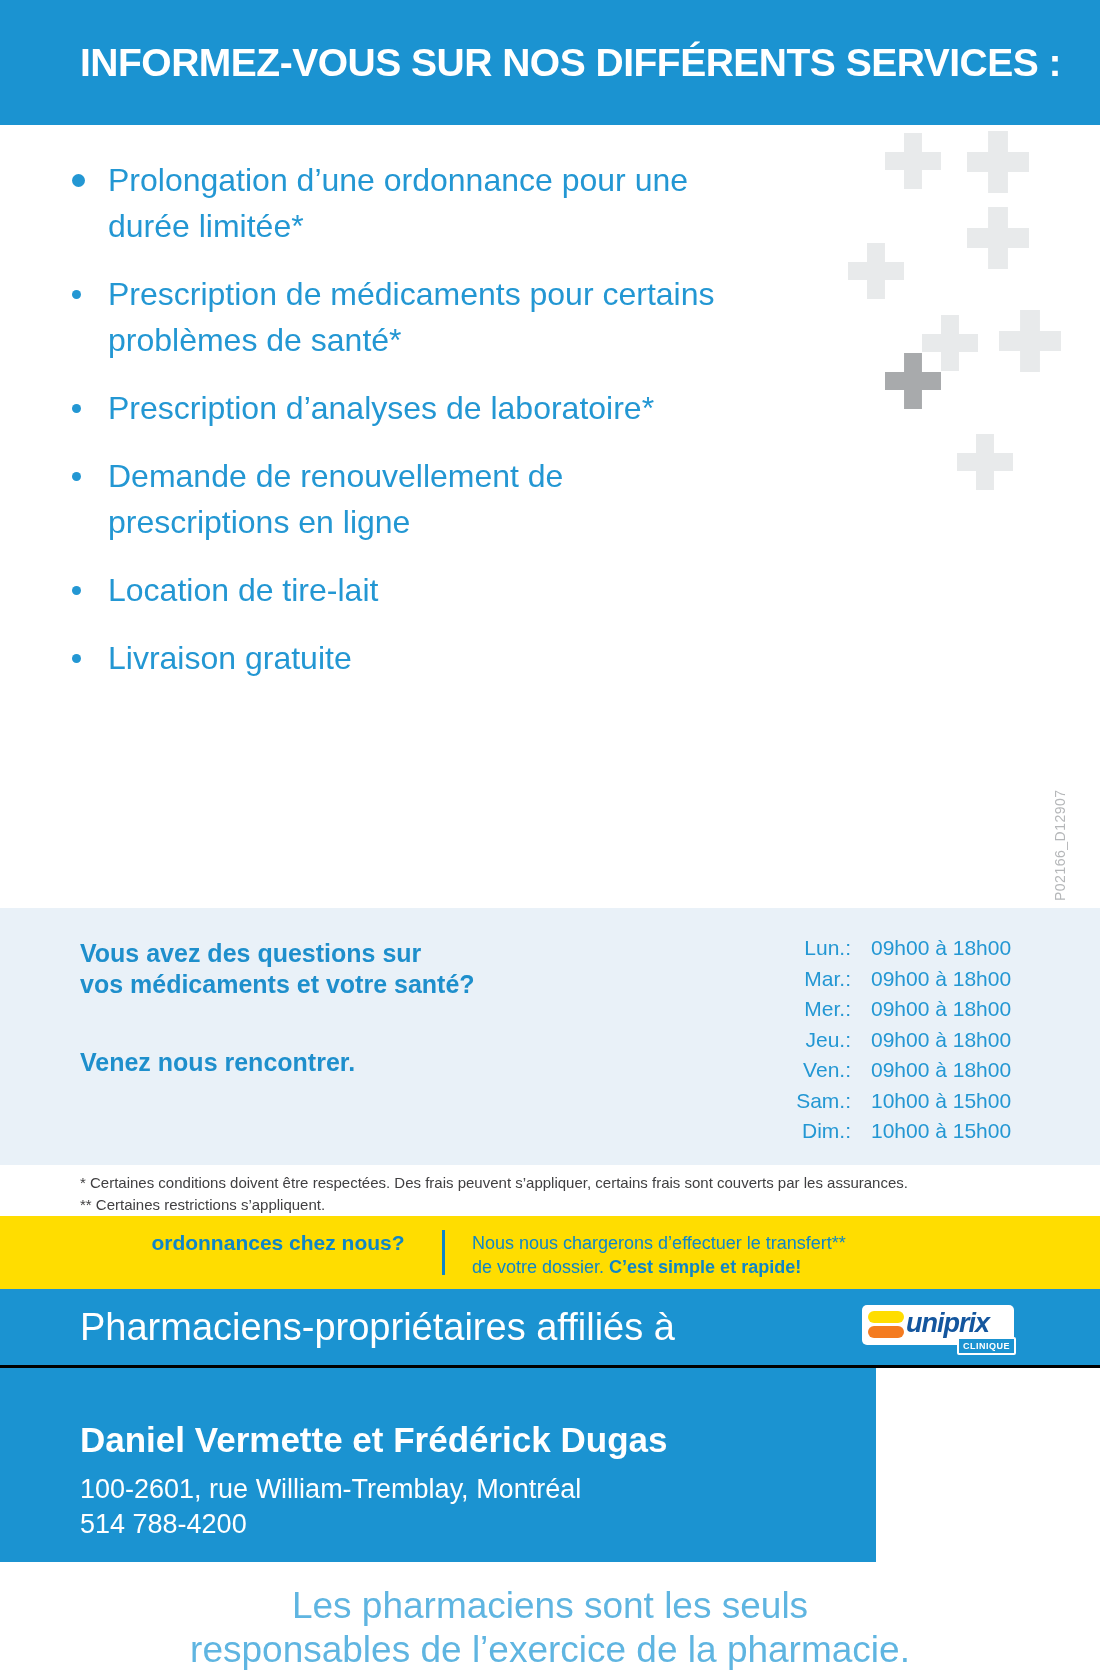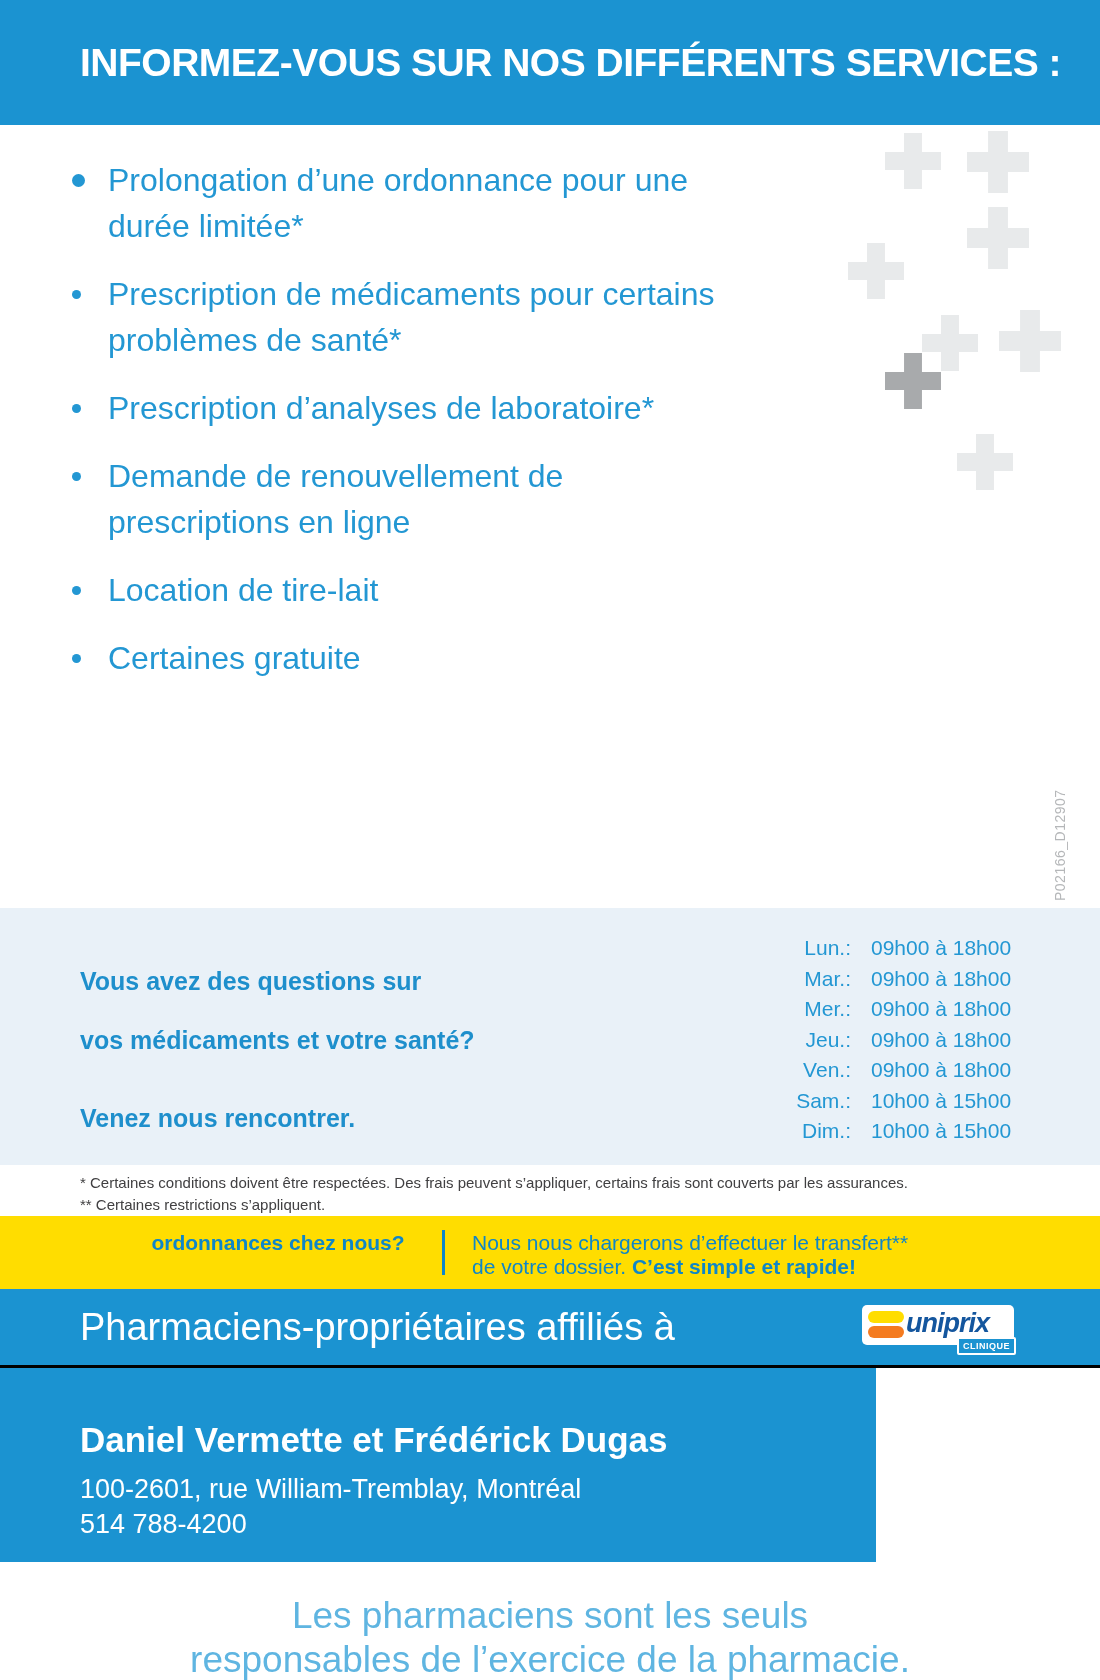--- a/index.html
+++ b/index.html
@@ -44,37 +44,37 @@
 
   .doc-code{
     position:absolute;left:1052px;top:766px;height:135px;width:22px;
     writing-mode:vertical-rl;transform:rotate(180deg);
     color:var(--code-gray);font-size:14px;letter-spacing:0.5px;white-space:nowrap;
   }
 
   
   .questions{position:absolute;left:0;top:908px;width:1100px;height:257px;background:var(--light-blue-bg);}
   .questions .left{position:absolute;left:80px;top:30px;color:var(--heading-blue);font-weight:bold;}
-  .questions .left .q{font-size:25px;line-height:31px;margin-top:28px;}
+  .questions .left .q{font-size:25px;line-height:31px;}
   .questions .left .cta{font-size:25px;margin-top:48px;}
   .hours{position:absolute;right:79px;top:25px;font-size:21px;color:var(--text-blue);}
   .hours .row{display:flex;line-height:30.5px;}
   .hours .day{width:78px;text-align:right;}
   .hours .time{margin-left:20px;width:150px;}
 
   
   .disclaimer{position:absolute;left:0;top:1165px;width:1100px;height:51px;background:#ffffff;color:var(--disclaimer-gray);border-radius:7px;}
   .disclaimer p{margin-left:80px;font-size:15px;line-height:22px;}
   .disclaimer p:first-child{margin-top:7px;}
 
   
   .transfer{position:absolute;left:0;top:1216px;width:1100px;height:73px;background:var(--yellow);color:var(--band-text-blue);}
   .transfer .question{position:absolute;left:100px;top:15px;width:356px;text-align:center;font-weight:bold;font-size:21px;line-height:24px;}
   .transfer .divider{position:absolute;left:442px;top:14px;width:3px;height:45px;background:var(--band-text-blue);}
-  .transfer .answer{position:absolute;left:472px;top:15px;font-size:21px;line-height:24px;}
+  .transfer .answer{position:absolute;left:472px;top:15px;font-size:18px;line-height:24px;}
   .transfer .answer b{font-weight:bold;}
 
   
   .affiliation{position:absolute;left:0;top:1289px;width:1100px;height:79px;background:var(--brand-blue);border-bottom:3px solid #000000;}
   .affiliation .label{position:absolute;left:80px;top:50%;transform:translateY(-50%);color:#ffffff;font-size:38px;font-weight:normal;white-space:nowrap;}
   .logo{position:absolute;left:862px;top:16px;width:152px;height:40px;background:#ffffff;border-radius:5px;}
   .logo .bars{position:absolute;left:6px;top:6px;width:36px;height:28px;}
   .logo .bar{position:absolute;left:0;width:36px;height:12px;border-radius:6px;}
   .logo .bar.y{top:0;background:var(--yellow);}
   .logo .bar.o{top:15px;background:var(--logo-orange);}
@@ -84,21 +84,21 @@
     color:#ffffff;font-size:9px;font-weight:bold;letter-spacing:0.5px;
     padding:2px 4px;border:2px solid #ffffff;border-radius:2px;
   }
 
   
   .contact{position:absolute;left:0;top:1368px;width:876px;height:194px;background:var(--brand-blue);color:#ffffff;padding:52px 0 0 80px;}
   .contact .owners{font-size:35px;font-weight:bold;margin-bottom:12px;}
   .contact .address,.contact .phone{font-size:27px;line-height:35px;font-weight:normal;}
 
   
-  .footer{position:absolute;left:0;top:1562px;width:1100px;height:96px;background:#ffffff;text-align:center;padding-top:32px;}
+  .footer{position:absolute;left:0;top:1562px;width:1100px;height:96px;background:#ffffff;text-align:center;padding-top:22px;}
   .footer p{color:var(--footer-blue);font-size:37px;line-height:44px;font-weight:normal;}
 </style>
 </head>
 <body>
 
 <div id="page">
 
   <div class="header">
     <h1>INFORMEZ-VOUS SUR NOS DIFFÉRENTS SERVICES :</h1>
   </div>
@@ -132,21 +132,21 @@
       <div class="service-item">
         <span class="dot">
             <span></span>
           </span>
         <span class="txt">Location de tire-lait</span>
       </div>
       <div class="service-item">
         <span class="dot">
             <span></span>
           </span>
-        <span class="txt">Certaines gratuite</span>
+        <span class="txt">Livraison gratuite</span>
       </div>
     </div>
   </div>
 
   <div class="doc-code">P02166_D12907</div>
 
   <div class="questions">
     <div class="left">
       <div class="q">Vous avez des questions sur</div>
       <div class="q">vos médicaments et votre santé?</div>

